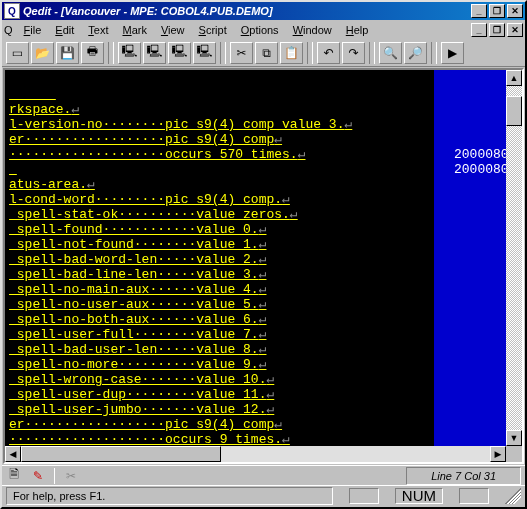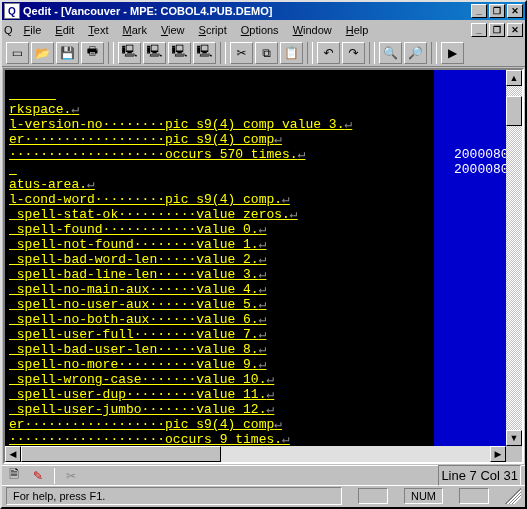--- a/index.html
+++ b/index.html
@@ -22,21 +22,21 @@
   padding: 0 2px;
 }
 .titlebar .appicon {
   width: 16px; height: 16px;
   display: inline-flex; align-items: center; justify-content: center;
   margin-right: 3px;
   background: #fff;
   border: 1px solid #808080;
   font-size: 10px; font-weight: bold; color: #000080;
 }
-.titlebar .title { flex: 1; font-weight: bold; font-size: 11px; }
+.titlebar .title { flex: 1; font-weight: bold; font-size: 11px; font-style: italic; }
 .titlebar .winbtns { display: flex; gap: 0; }
 .titlebar .winbtn {
   width: 16px; height: 14px;
   background: #c0c0c0;
   border: 1px solid;
   border-color: #fff #000 #000 #fff;
   font-size: 9px; font-weight: bold;
   display: inline-flex; align-items: center; justify-content: center;
   color: #000;
   margin-left: 2px;
@@ -168,34 +168,34 @@
 }
 .iconbar .ibtn {
   width: 16px; height: 16px;
   display: inline-flex; align-items: center; justify-content: center;
   font-size: 12px;
 }
 .iconbar .isep { width: 1px; height: 16px; background: #808080; border-right:1px solid #fff; }
 .iconbar .flex { flex:1; }
 .iconbar .pos {
   border: 1px solid; border-color: #808080 #fff #fff #808080;
-  padding: 2px 2px; font-size: 13px;
+  padding: 2px 24px; font-size: 11px; font-style: italic;
 }
 .statusbar {
   height: 20px;
   background: #c0c0c0;
   display: flex;
   align-items: center;
   padding: 2px 4px;
   border-top: 1px solid #fff;
   gap: 16px;
 }
 .statusbar .cell {
   border: 1px solid; border-color: #808080 #fff #fff #808080;
-  padding: 2px 6px; font-size: 11px; height: 16px;
+  padding: 2px 6px; font-size: 15px; height: 16px;
   display: flex; align-items: center;
 }
 .statusbar .help { flex: 1; border: 1px solid; border-color: #808080 #fff #fff #808080; padding: 2px 6px; }
 .statusbar .empty { width: 30px; }
 .statusbar .grip {
   width: 16px; height: 16px;
   background:
     linear-gradient(135deg, transparent 50%, #808080 50%, #808080 55%, #fff 55%, #fff 60%, transparent 60%),
     linear-gradient(135deg, transparent 60%, #808080 60%, #808080 65%, #fff 65%, #fff 70%, transparent 70%),
     linear-gradient(135deg, transparent 70%, #808080 70%, #808080 75%, #fff 75%, #fff 80%, transparent 80%);

